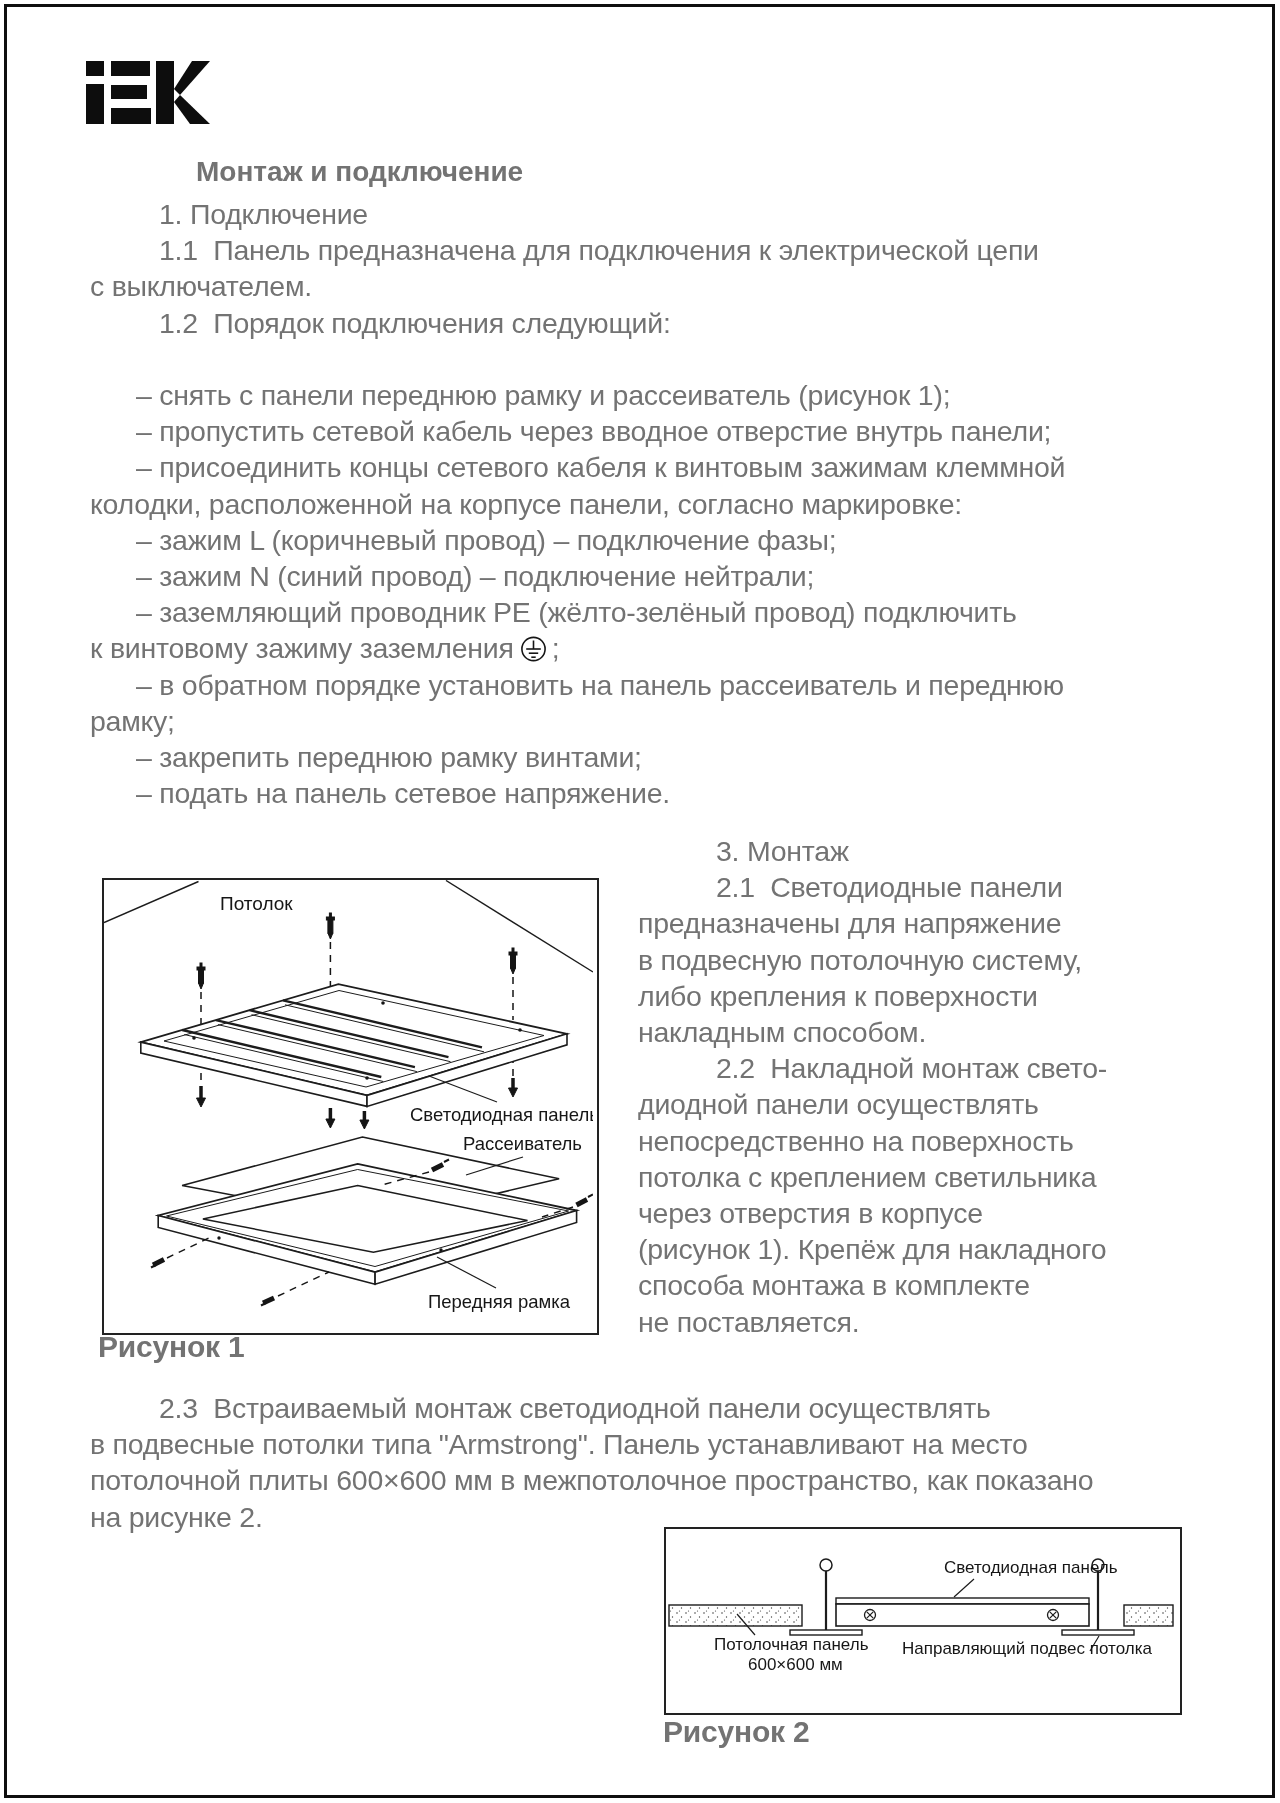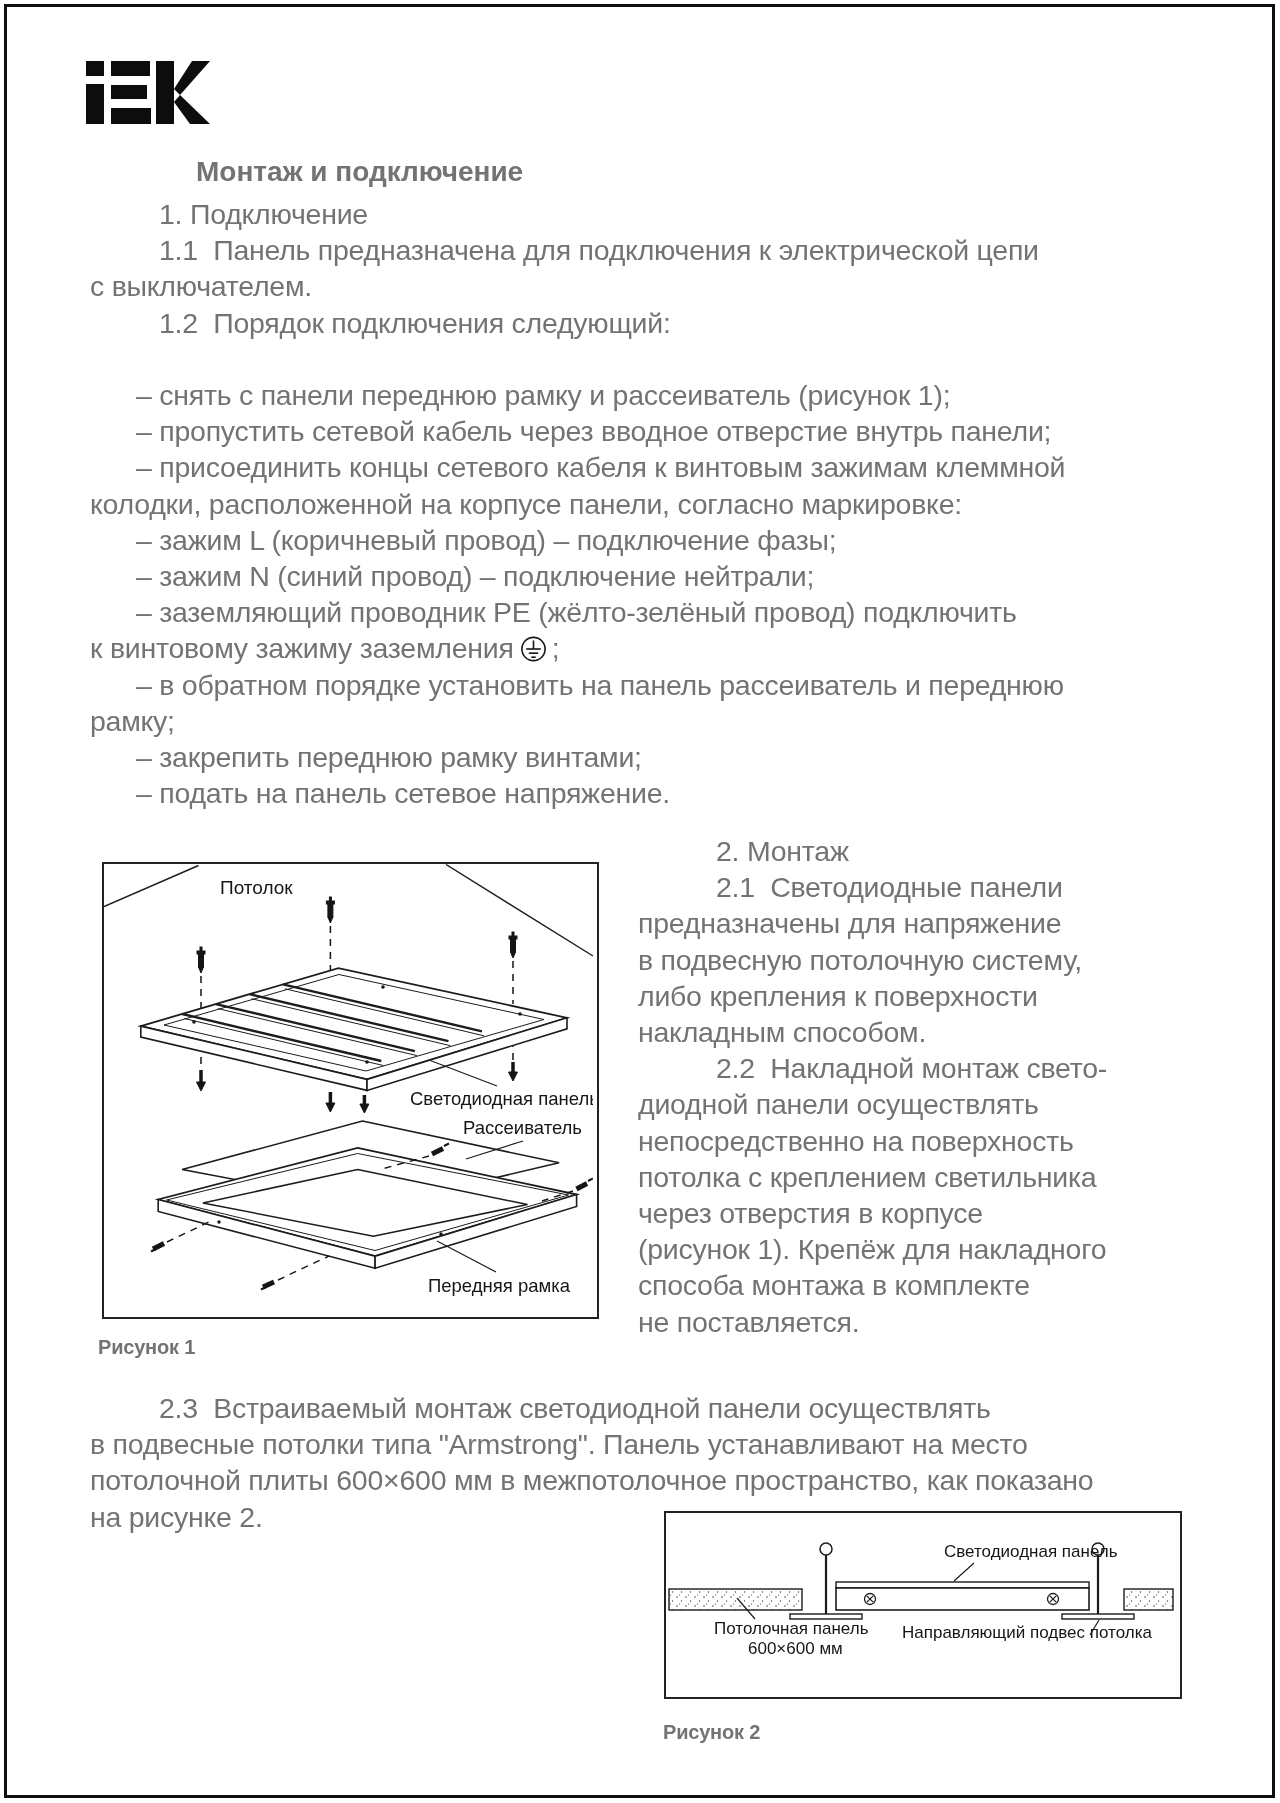--- a/index.html
+++ b/index.html
@@ -9,22 +9,22 @@
   }
   .page-border {
     position:absolute; left:4px; top:4px; right:5px; bottom:5px;
     border:3px solid #0e0e0e; pointer-events:none;
   }
   .tline {
     position:absolute; font-size:28.5px; line-height:32px;
     letter-spacing:-0.25px; white-space:pre; color:#737373;
   }
   .page-title { font-weight:bold; font-size:28px; letter-spacing:0; }
-  .fig-caption { font-weight:600; font-size:20px; letter-spacing:-0.2px; }
-  .figbox { position:absolute; border:2px solid #222; background:#fff; }
+  .fig-caption { font-weight:600; font-size:30px; letter-spacing:-0.2px; }
+  .figbox { position:absolute; border:2px solid #222; background:#fff;margin-top:16px; }
   .figbox svg { display:block; }
   svg text { font-family:"Liberation Sans", sans-serif; fill:#161616; }
   .f1label { font-size:18.5px; }
   .f2label { font-size:17px; }
   .potolok { font-size:19px; }
   .ground-sym { display:inline-block; vertical-align:-5px; margin:0 5px 0 6px; }
 </style>
 </head>
 <body>
 
@@ -64,21 +64,21 @@
           <line x1="6.2" y1="14" x2="20.8" y2="14"></line>
           <line x1="8.8" y1="18.2" x2="18.2" y2="18.2"></line>
           <line x1="11.3" y1="22.2" x2="15.7" y2="22.2"></line>
         </g>
       </svg><span>;</span></div>
   <div class="tline" style="left:136px;top:669px">– в обратном порядке установить на панель рассеиватель и переднюю</div>
   <div class="tline" style="left:90px;top:705px">рамку;</div>
   <div class="tline" style="left:136px;top:741px">– закрепить переднюю рамку винтами;</div>
   <div class="tline" style="left:136px;top:777px">– подать на панель сетевое напряжение.</div>
 
-  <div class="tline" style="left:716px;top:835px">2. Монтаж</div>
+  <div class="tline" style="left:716px;top:835px">3. Монтаж</div>
   <div class="tline" style="left:716px;top:871px">2.1  Светодиодные панели</div>
   <div class="tline" style="left:638px;top:907px">предназначены для напряжение</div>
   <div class="tline" style="left:638px;top:944px">в подвесную потолочную систему,</div>
   <div class="tline" style="left:638px;top:980px">либо крепления к поверхности</div>
   <div class="tline" style="left:638px;top:1016px">накладным способом.</div>
   <div class="tline" style="left:716px;top:1052px">2.2  Накладной монтаж свето-</div>
   <div class="tline" style="left:638px;top:1088px">диодной панели осуществлять</div>
   <div class="tline" style="left:638px;top:1125px">непосредственно на поверхность</div>
   <div class="tline" style="left:638px;top:1161px">потолка с креплением светильника</div>
   <div class="tline" style="left:638px;top:1197px">через отверстия в корпусе</div>

